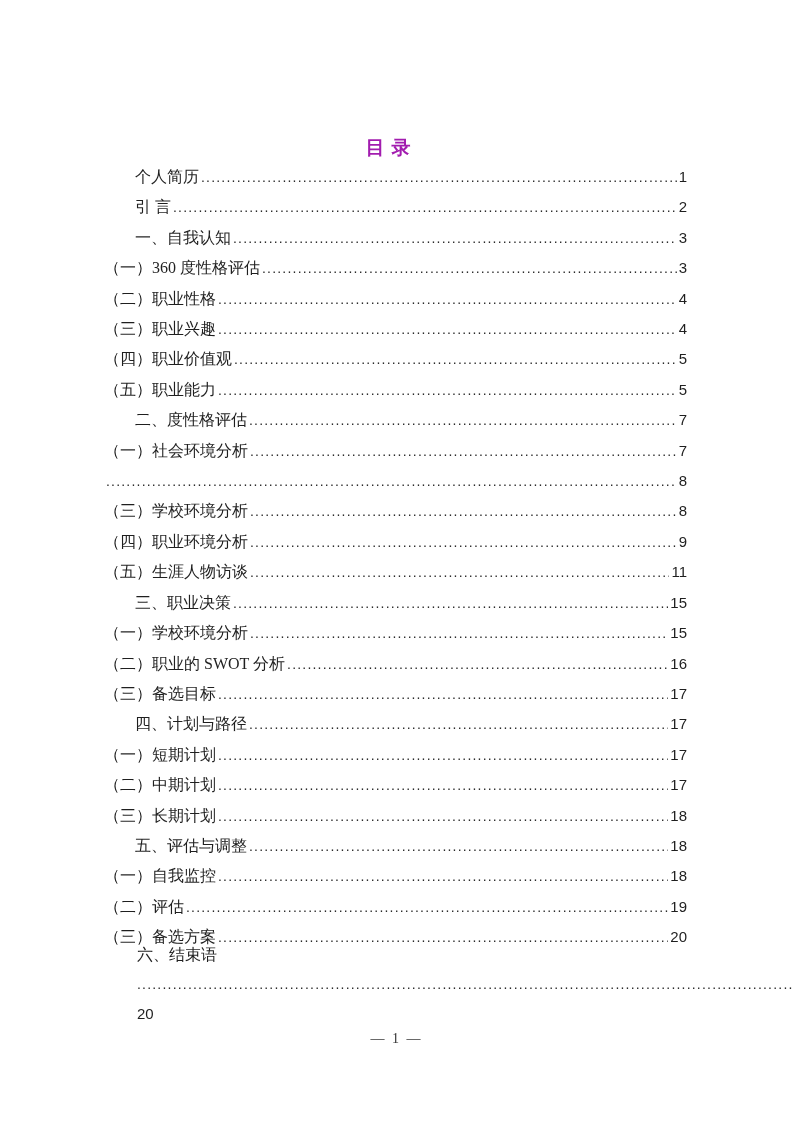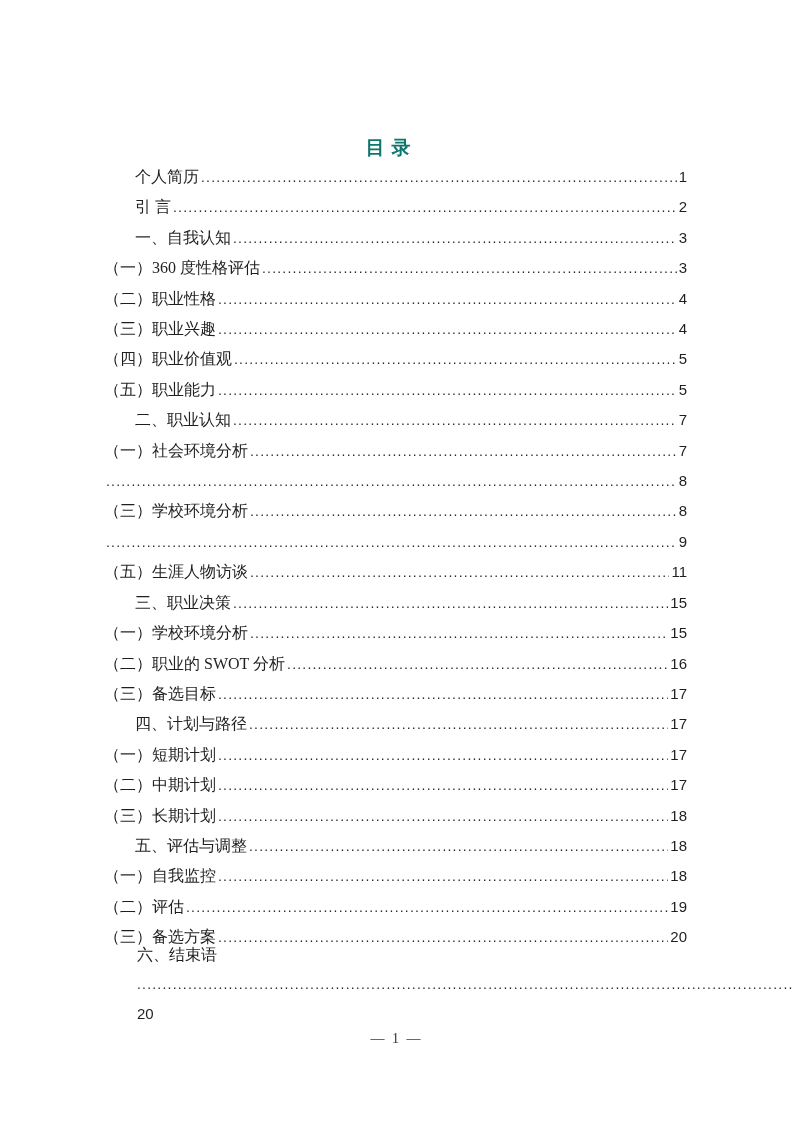--- a/index.html
+++ b/index.html
@@ -20,21 +20,21 @@
     position: absolute;
     top: 136px;
     left: 0;
     right: 16px;
     margin: 0;
     text-align: center;
     font-size: 19px;
     font-weight: bold;
     line-height: 24px;
     letter-spacing: 1px;
-    color: #0f766e;
+    color: #a21caf;
   }
   .toc {
     position: absolute;
     top: 162px;
     left: 104px;
     right: 106px;
   }
   .toc-entry {
     display: flex;
     align-items: baseline;
@@ -131,39 +131,40 @@
       <span class="toc-label">（四）职业价值观</span>
       <span class="dots"></span>
       <span class="toc-page">5</span>
     </div>
       <div class="toc-entry">
       <span class="toc-label">（五）职业能力</span>
       <span class="dots"></span>
       <span class="toc-page">5</span>
     </div>
       <div class="toc-entry indent">
-      <span class="toc-label">二、职业认知</span>
+      <span class="toc-label">二、度性格评估</span>
       <span class="dots"></span>
       <span class="toc-page">7</span>
     </div>
       <div class="toc-entry">
       <span class="toc-label">（一）社会环境分析</span>
       <span class="dots"></span>
       <span class="toc-page">7</span>
     </div>
       <div class="toc-entry">
       <span class="dots"></span>
       <span class="toc-page">8</span>
     </div>
       <div class="toc-entry">
       <span class="toc-label">（三）学校环境分析</span>
       <span class="dots"></span>
       <span class="toc-page">8</span>
     </div>
       <div class="toc-entry">
+      <span class="toc-label">（四）职业环境分析</span>
       <span class="dots"></span>
       <span class="toc-page">9</span>
     </div>
       <div class="toc-entry">
       <span class="toc-label">（五）生涯人物访谈</span>
       <span class="dots"></span>
       <span class="toc-page">11</span>
     </div>
       <div class="toc-entry indent">
       <span class="toc-label">三、职业决策</span>

